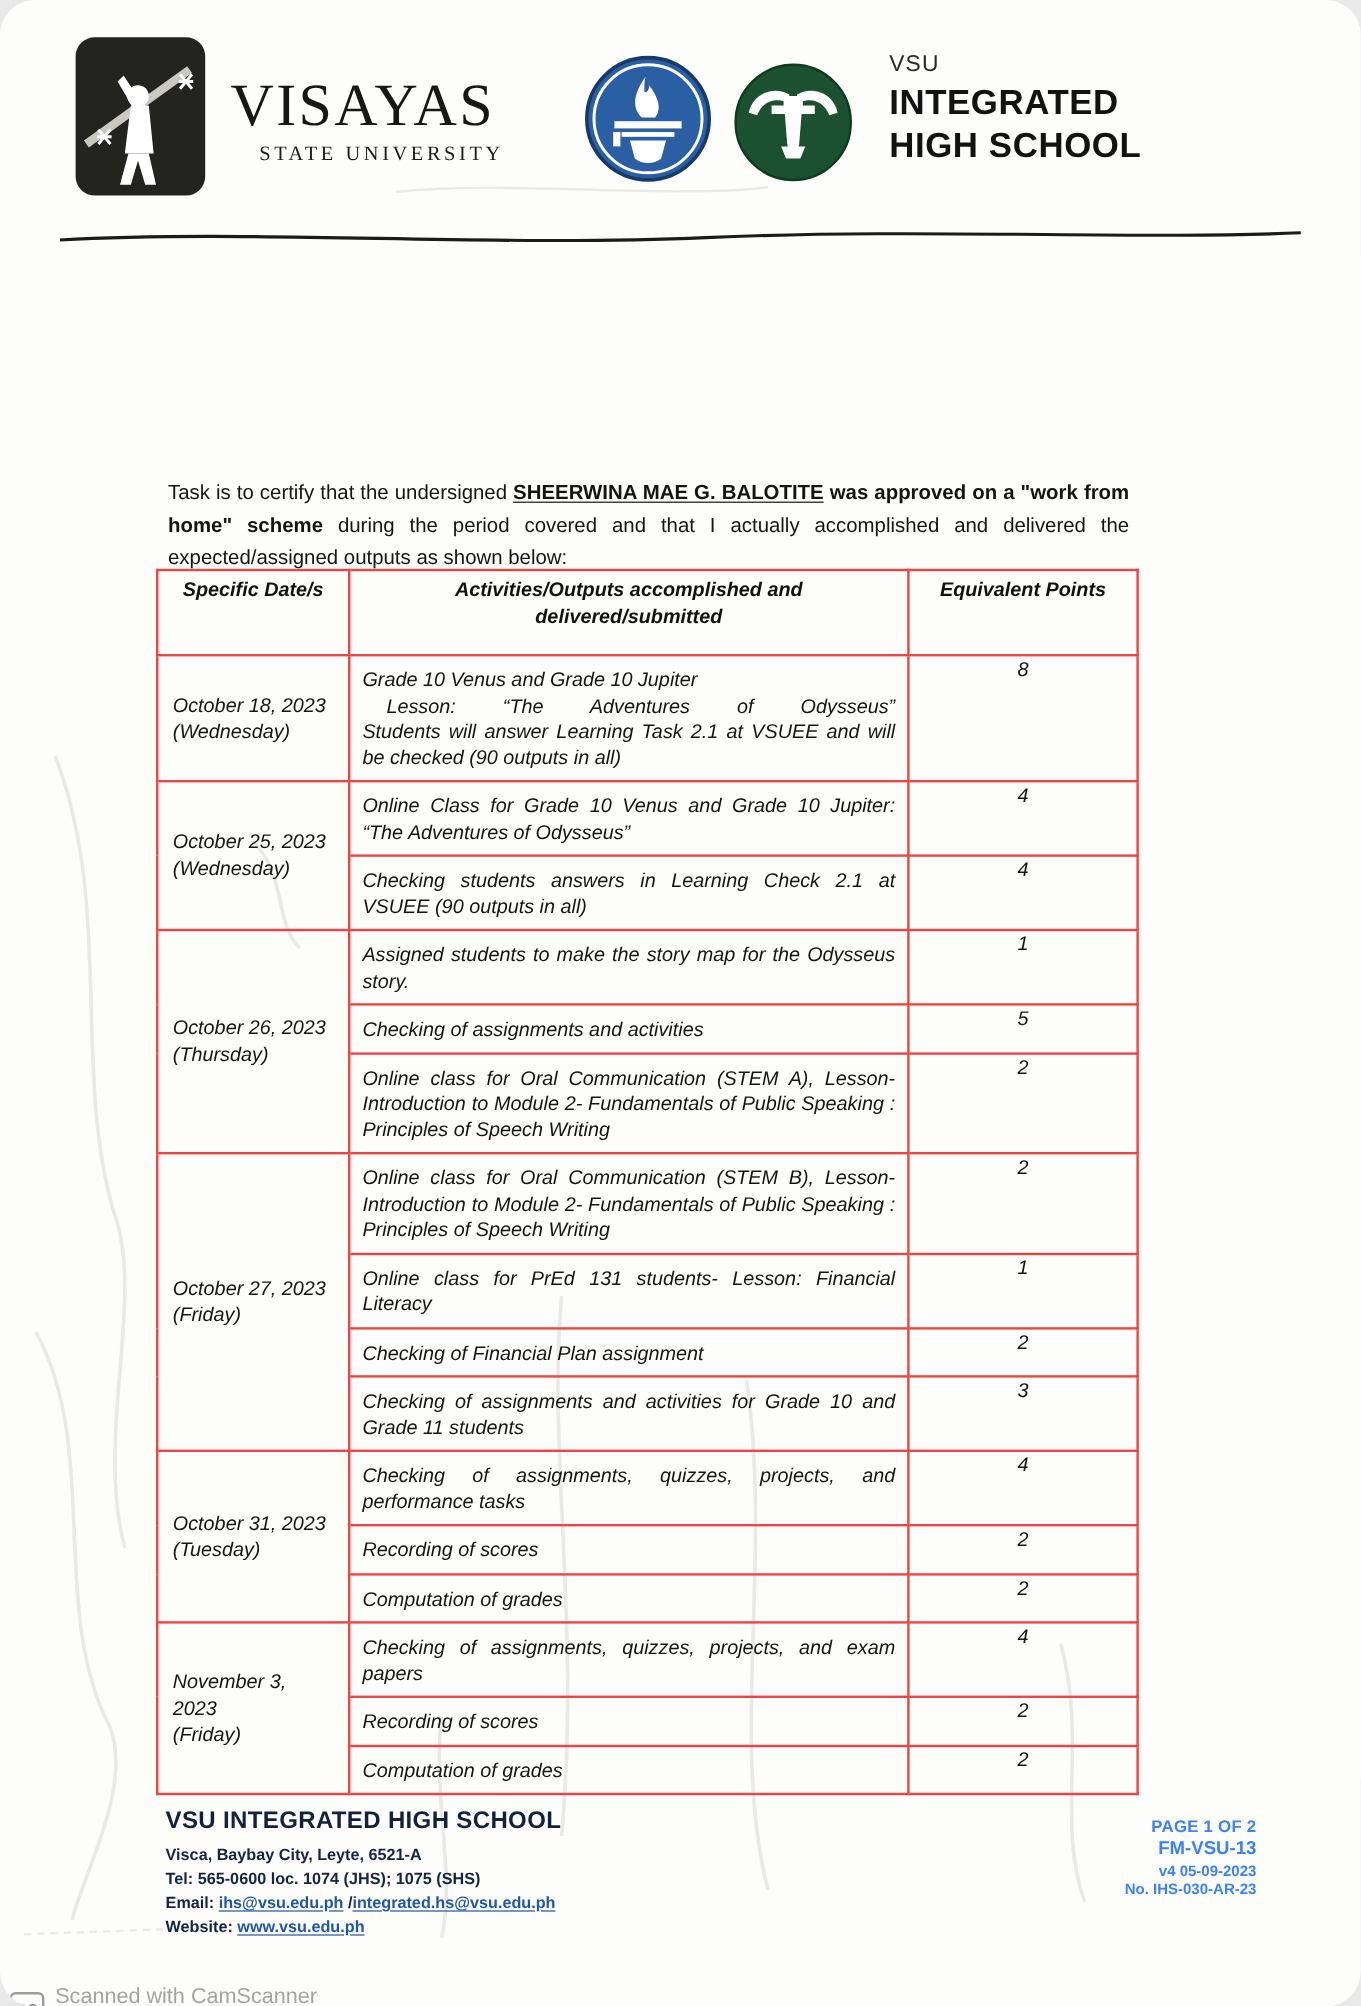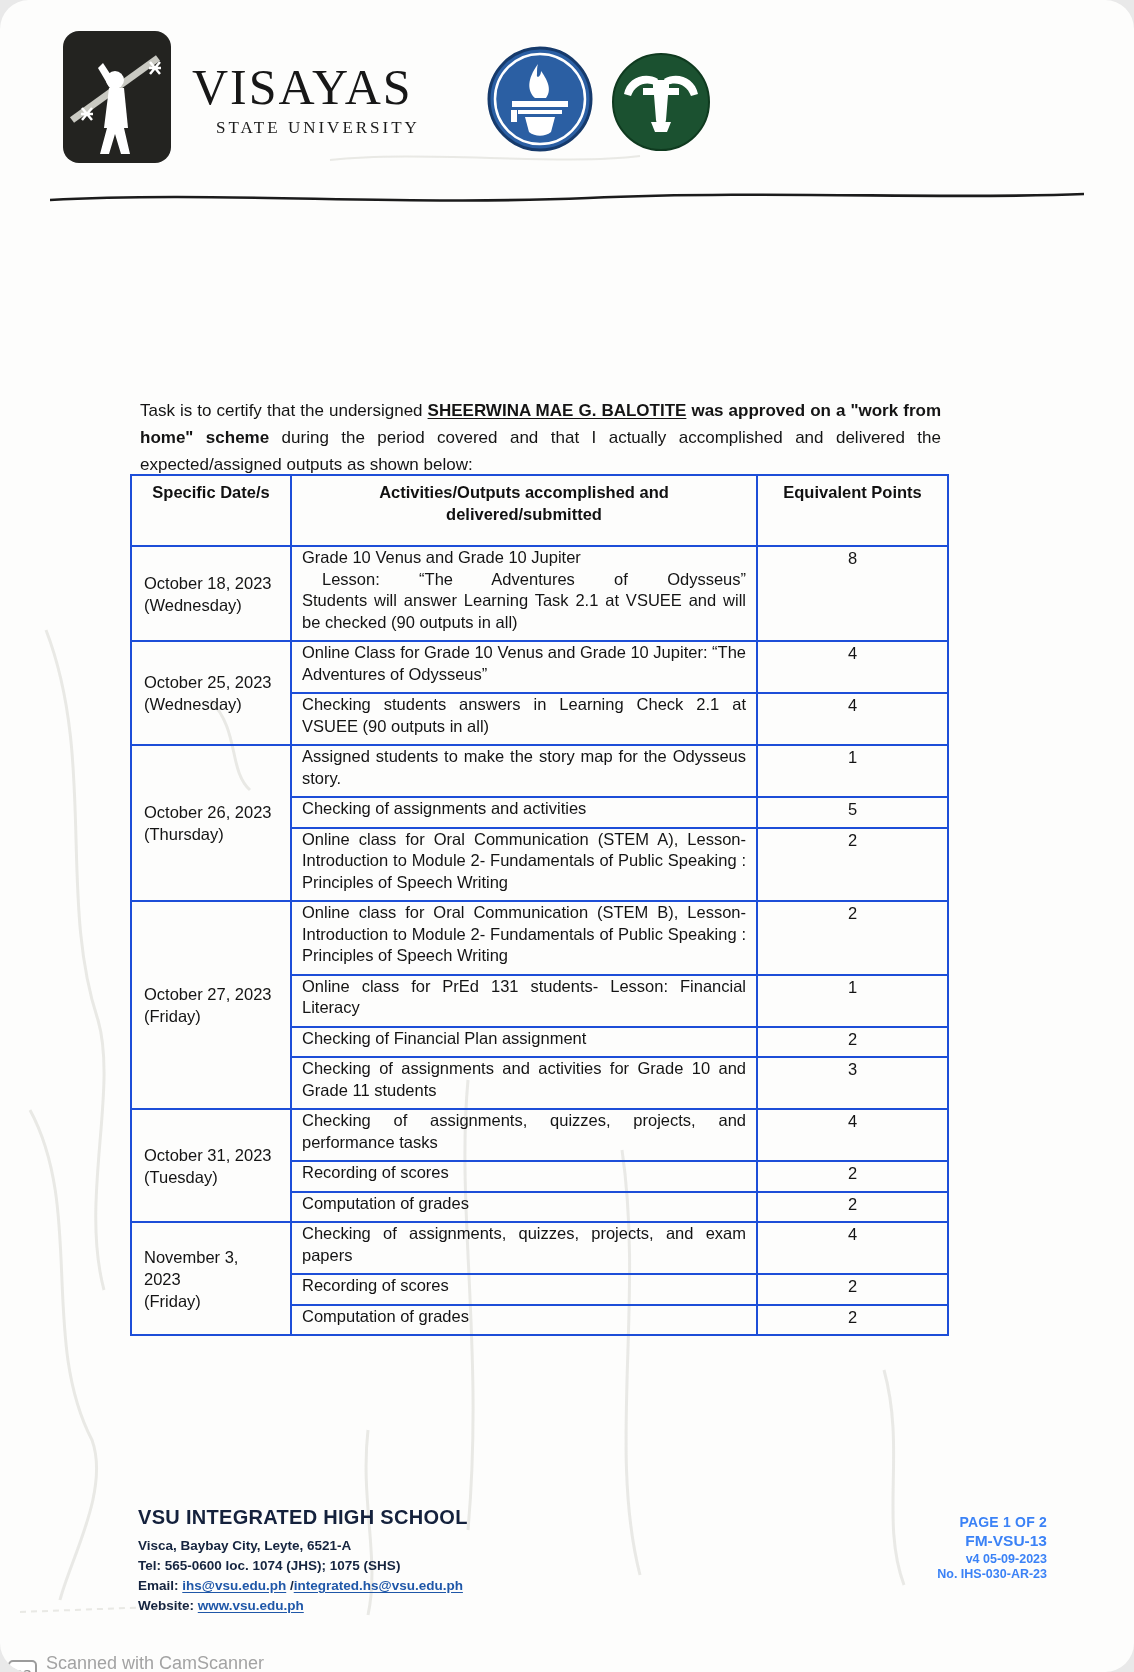--- a/index.html
+++ b/index.html
@@ -38,30 +38,30 @@
     font-size:17px;line-height:27px;text-align:justify;color:#141414;
   }
   .certify .b{font-weight:bold;}
   .certify .u{text-decoration:underline;text-underline-offset:2px;}
   
   .tbl-wrap{position:absolute;left:130px;top:474px;width:817px;}
   table.rpt{border-collapse:collapse;width:100%;table-layout:fixed;}
   table.rpt col.c-date{width:160px;}
   table.rpt col.c-act{width:466px;}
   table.rpt col.c-pts{width:191px;}
-  table.rpt th,table.rpt td{border:2px solid #1d4ed8;}
+  table.rpt th,table.rpt td{border:2px solid #ef4444;font-style:italic;}
   table.rpt th{
     font-size:16.5px;font-weight:bold;text-align:center;vertical-align:top;
     padding:5px 8px 20px;color:#111;line-height:22px;
   }
   td.date-cell{
     vertical-align:middle;padding:4px 6px 4px 12px;font-size:16.5px;line-height:22px;
     white-space:pre-line;color:#141414;
   }
-  td.act-cell{vertical-align:top;padding:0 10px 7px;font-size:16.5px;line-height:21.5px;color:#141414;}
+  td.act-cell{vertical-align:top;padding:10px 10px 7px;font-size:16.5px;line-height:21.5px;color:#141414;}
   td.act-cell .para{text-align:justify;}
   td.act-cell .para.stretch{text-align-last:justify;margin-left:20px;}
   td.pts-cell{vertical-align:top;text-align:center;padding:2px 4px;font-size:16.5px;color:#141414;}
   
   .ftr-left{position:absolute;left:138px;top:1506px;color:#15243f;}
   .ftr-name{font-size:20px;font-weight:bold;letter-spacing:0.3px;color:#14213c;margin-bottom:7px;}
   .ftr-line{font-size:13.5px;font-weight:bold;line-height:20px;color:#15243f;}
   .ftr-link{color:#1f57a8;text-decoration:underline;text-underline-offset:2px;cursor:pointer;}
   .ftr-right{position:absolute;left:875px;top:1514px;width:172px;text-align:right;color:#3b82f6;}
   .fr-page{font-size:14px;font-weight:600;letter-spacing:0.2px;}
@@ -135,20 +135,25 @@
     <svg width="100" height="100" viewBox="0 0 100 100">
       <circle cx="50" cy="50" r="48" fill="#1b5130"></circle>
       <circle cx="50" cy="50" r="48" fill="none" stroke="#0f3a1f" stroke-width="2"></circle>
       <path d="M13,42 C16,26 34,19 47,27 L44,33 C34,29 24,33 20,44 Z" fill="#ffffff"></path>
       <path d="M87,42 C84,26 66,19 53,27 L56,33 C66,29 76,33 80,44 Z" fill="#ffffff"></path>
       <path d="M42,28 L58,28 L58,36 L68,36 L68,43 L57,43 L55,68 C53,78 47,78 45,68 L43,43 L32,43 L32,36 L42,36 Z" fill="#ffffff"></path>
       <path d="M40,70 L60,70 L56,80 L44,80 Z" fill="#ffffff"></path>
     </svg>
   </div>
 
+  <div class="school-block">
+    <div class="school-vsu">VSU</div>
+    <div class="school-l1">INTEGRATED</div>
+    <div class="school-l2">HIGH SCHOOL</div>
+  </div>
 
   <svg class="hdr-rule" width="1038" height="22">
     <path d="M2,14 C160,5 360,20 540,12 C720,4 900,14 1036,8" fill="none" stroke="#1b1b1b" stroke-width="2.6"></path>
   </svg>
 
 
   <p class="certify" id="certify-par"><span>Task is to certify that the undersigned </span><span class="b u">SHEERWINA MAE G. BALOTITE</span><span class="b"> was approved on a "work from home" scheme </span><span>during the period covered and that I actually accomplished and delivered the expected/assigned outputs as shown below:</span></p>
 
   <div class="tbl-wrap">
     <table class="rpt" id="report-table">

